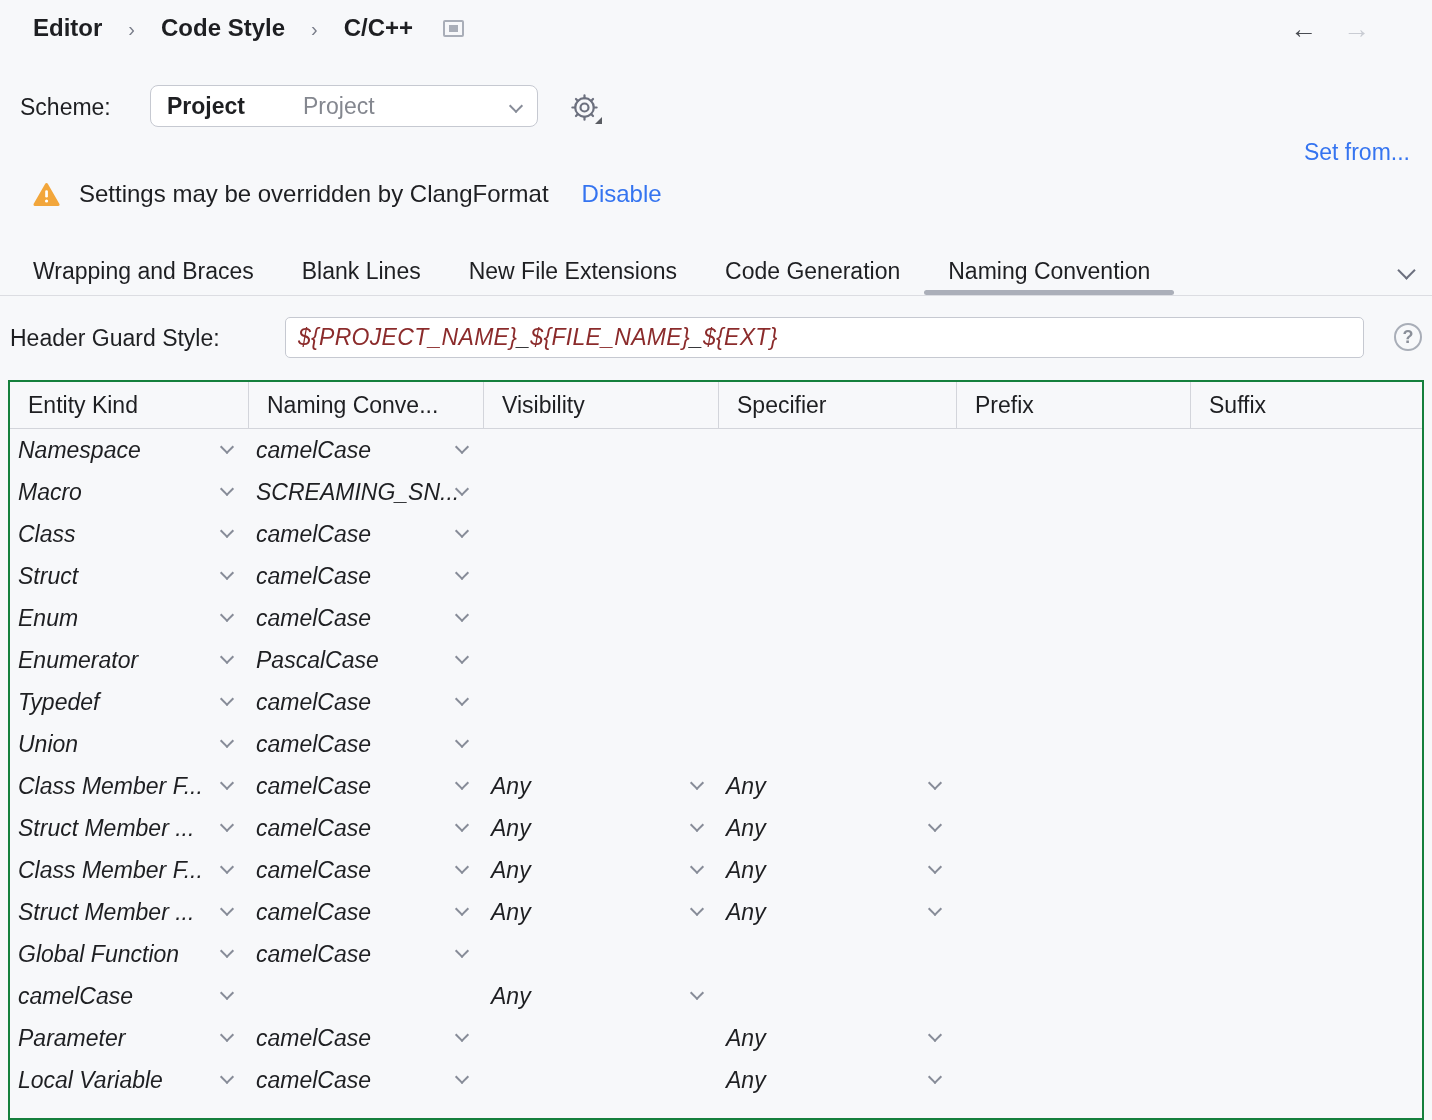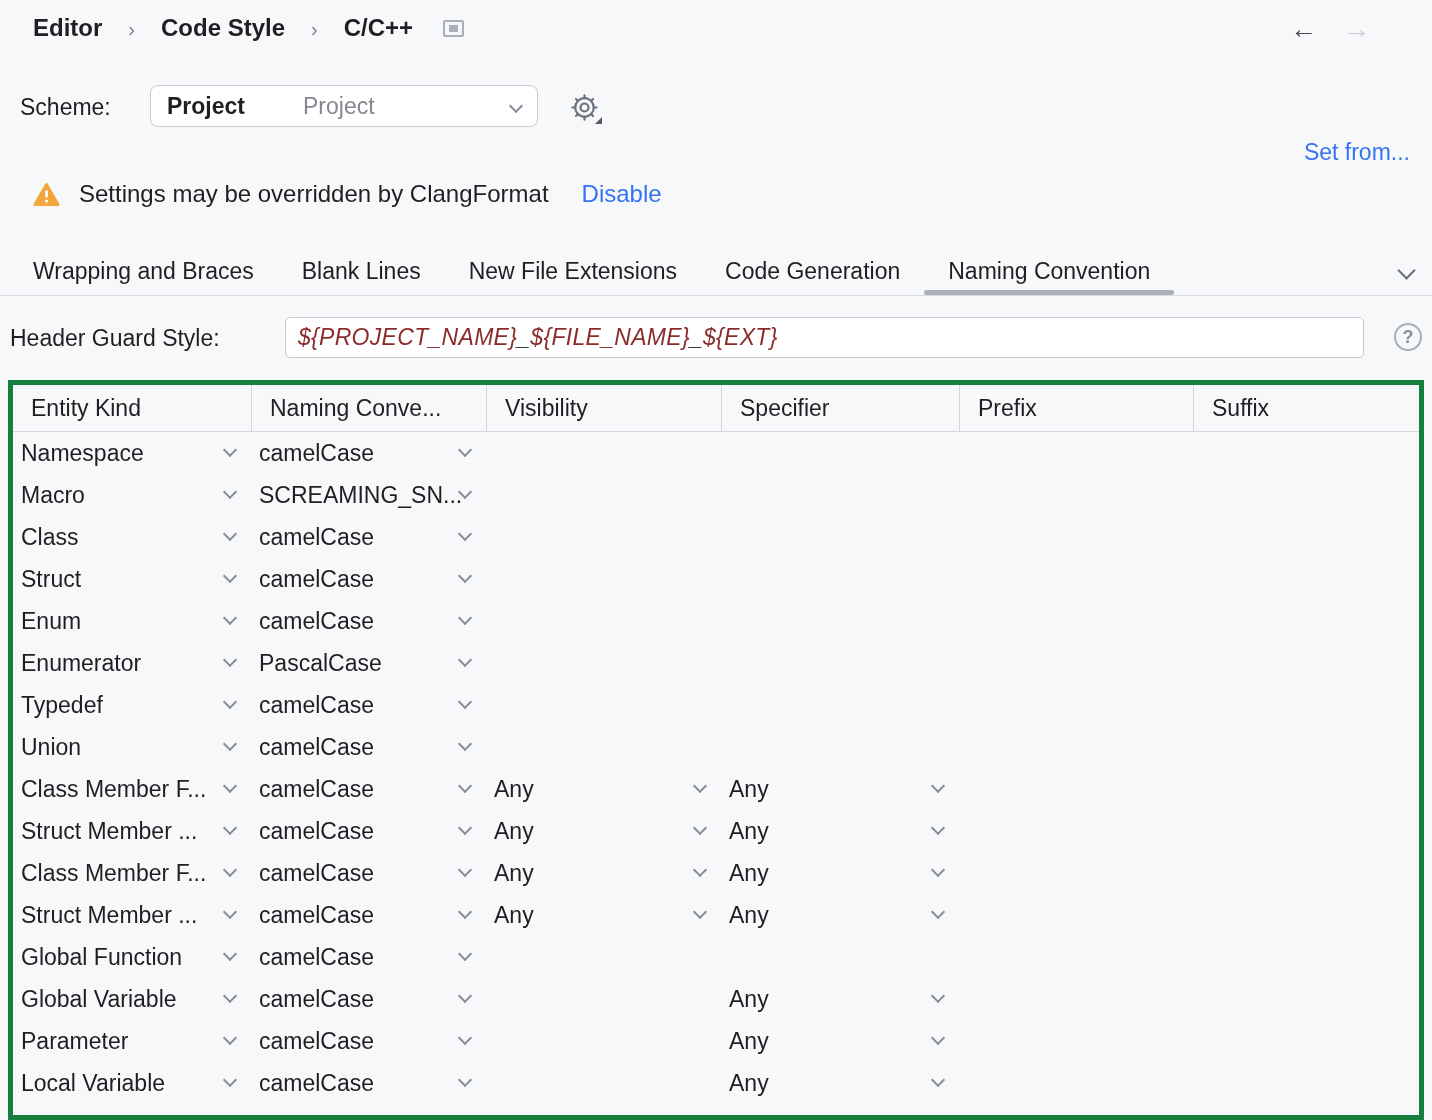--- a/index.html
+++ b/index.html
@@ -46,27 +46,27 @@
   .tab-overflow .chev { width:13px; height:13px; border-width:2px; border-color:#6C707E; }
 
   
   .guard-label { position:absolute; left:10px; top:325px; font-size:23px; }
   .guard-input { position:absolute; left:285px; top:317px; width:1079px; height:41px; background:#FFFFFF; border:1px solid #C6C9D1; border-radius:5px; display:flex; align-items:center; padding:0 12px; font-size:23px; font-style:italic; letter-spacing:0.3px; cursor:text; }
   .seg-macro { color:#8B2B2B; }
   .seg-plain { color:#1E1F22; }
   .help-icon { position:absolute; left:1394px; top:323px; width:28px; height:28px; border:2px solid #A9AEB8; border-radius:50%; color:#8A8F99; font-size:18px; font-weight:700; display:flex; align-items:center; justify-content:center; cursor:pointer; }
 
   
-  .nc-table { position:absolute; left:8px; top:380px; width:1416px; height:740px; border:5px solid #15803d; }
+  .nc-table { position:absolute; left:8px; top:380px; width:1416px; height:740px; border:2px solid #15803d; }
   .thead { display:grid; grid-template-columns:238px 235px 235px 238px 234px 1fr; height:47px; border-bottom:1px solid #D3D5DB; }
   .th { display:flex; align-items:center; padding-left:18px; font-size:23px; border-left:1px solid #D3D5DB; white-space:nowrap; overflow:hidden; }
   .th:first-child { border-left:none; }
   .trow { display:grid; grid-template-columns:238px 235px 235px 238px 234px 1fr; height:42px; }
   .cell { position:relative; display:flex; align-items:center; padding-left:8px; font-size:23px; white-space:nowrap; }
-  .cell .txt { position:relative; z-index:2; }
+  .cell .txt { position:relative; z-index:2;font-style:italic; }
 
   
   .chev { display:inline-block; width:10px; height:10px; border-right:2px solid #878C98; border-bottom:2px solid #878C98; transform:rotate(45deg); }
   .cell .chev { position:absolute; right:16px; top:50%; margin-top:-8px; z-index:1; }
 </style>
 </head>
 <body>
 
 <div class="screen">
 
@@ -356,24 +356,20 @@
             <span class="txt">camelCase</span>
             <span class="chev"></span>
           </div>
           <div class="cell"></div>
           <div class="cell"></div>
           <div class="cell"></div>
           <div class="cell"></div>
         </div>
         <div class="trow">
           <div class="cell">
-            <span class="txt">Global Variable</span>
-            <span class="chev"></span>
-          </div>
-          <div class="cell">
             <span class="txt">camelCase</span>
             <span class="chev"></span>
           </div>
           <div class="cell"></div>
           <div class="cell">
             <span class="txt">Any</span>
             <span class="chev"></span>
           </div>
           <div class="cell"></div>
           <div class="cell"></div>

